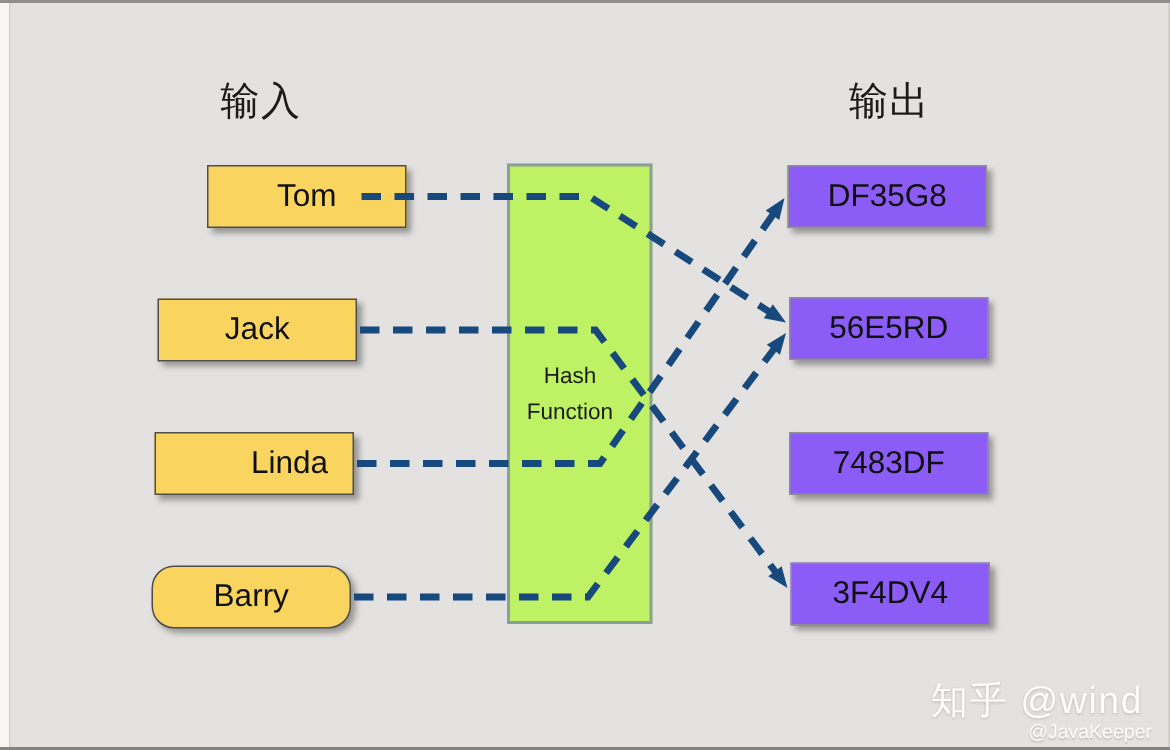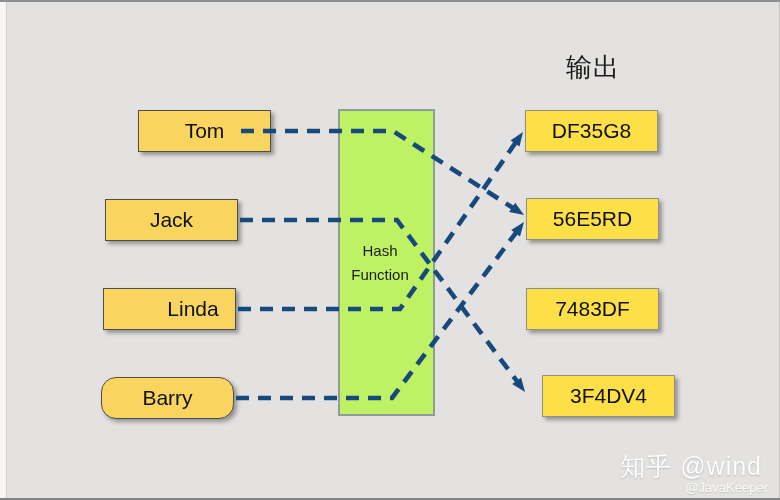--- a/index.html
+++ b/index.html
@@ -33,31 +33,31 @@
     height: 42px;
     box-sizing: border-box;
     display: flex;
     align-items: center;
     justify-content: center;
     font-size: 21px;
     color: #101010;
     box-shadow: 3px 3px 4px rgba(0,0,0,0.35);
   }
   .node.input  { background: #f9d45f; border: 1.5px solid #4e4e4e; }
-  .node.output { background: #fde047; border: 1.5px solid #8f8f8f; }
+  .node.output { background: #8b5cf6; border: 1.5px solid #8f8f8f; }
 
   .in-0 { left: 106px; top: 110px; margin-left: 32px; }
   .in-1 { left: 105px; top: 199px; }
   .in-2 { left: 103px; top: 288px; padding-left: 47px; }
   .in-3 { left: 101px; top: 377px; border-radius: 15px; }
 
   .out-0 { left: 525px; top: 110px; }
   .out-1 { left: 526px; top: 198px; }
   .out-2 { left: 526px; top: 288px; }
-  .out-3 { left: 542px; top: 375px; }
+  .out-3 { left: 527px; top: 375px; }
 
   .hash-box {
     position: absolute;
     left: 338px; top: 109px;
     width: 97px; height: 307px;
     box-sizing: border-box;
     background: #bef264;
     border: 2px solid #8d9d99;
     display: flex;
     align-items: center;
@@ -95,20 +95,21 @@
 </head>
 <body>
 
 <div class="canvas">
 
   <div class="frame-top"></div>
   <div class="frame-left"></div>
   <div class="frame-bottom"></div>
   <div class="frame-right"></div>
 
+  <div class="col-title title-in">输入</div>
   <div class="col-title title-out">输出</div>
 
   <div class="node input in-0">Tom</div>
   <div class="node input in-1">Jack</div>
   <div class="node input in-2">Linda</div>
   <div class="node input in-3">Barry</div>
 
   <div class="hash-box">
     <div class="hash-label">Hash Function</div>
   </div>

